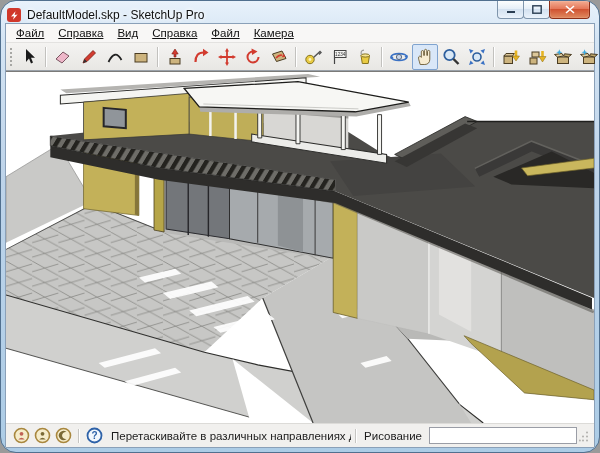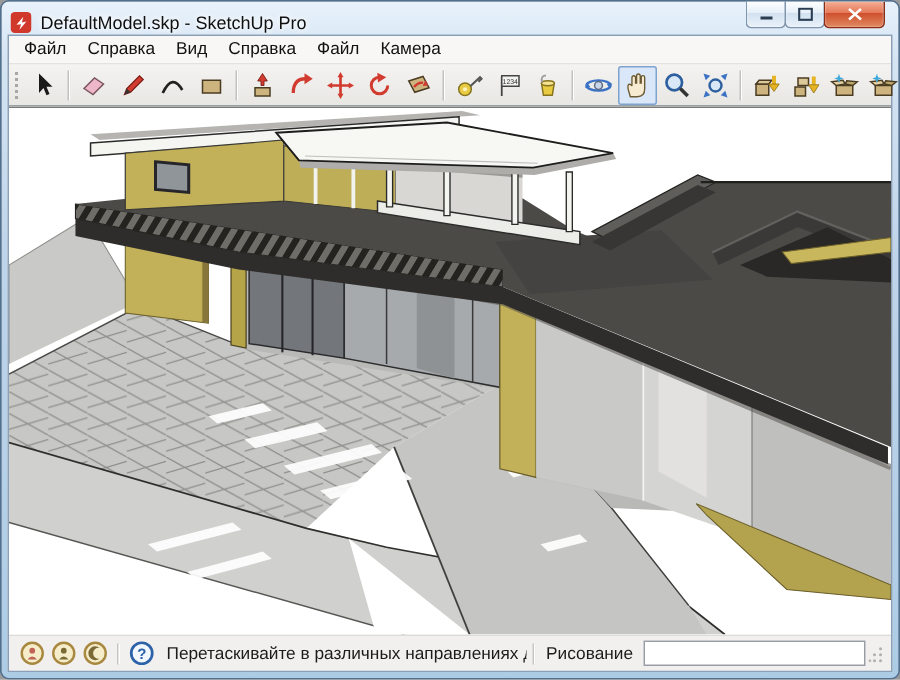--- a/index.html
+++ b/index.html
@@ -1,31 +1,31 @@
 <!DOCTYPE html>
 <html><head>
 <meta charset="utf-8">
 <style>
   html,body{margin:0;padding:0;background:#9a9a9a;font-family:"Liberation Sans",sans-serif;}
   .window{position:relative;width:600px;height:453px;box-sizing:border-box;
     background:linear-gradient(180deg,#e9f2fb 0%,#d5e5f4 8%,#bed4ea 38%,#accce6 100%);
-    border:1px solid #51708f;border-radius:6px;overflow:hidden;}
+    border:1px solid #51708f;border-radius:16px;overflow:hidden;}
   .titlebar{height:22px;display:flex;align-items:center;padding:3px 6px 0;}
   .appicon{width:14px;height:14px;flex:none;}
   .title{font-size:12px;color:#101010;margin-left:6px;text-shadow:0 0 4px #fff,0 0 4px #fff;white-space:nowrap;}
   .winbtns{position:absolute;top:0;right:9px;display:flex;}
   .winbtn{width:27px;height:18px;box-sizing:border-box;border:1px solid #7f95ac;border-top:none;margin-left:-1px;
     display:flex;align-items:center;justify-content:center;border-radius:0 0 4px 4px;
     background:linear-gradient(#fdfefe,#e6eff8 45%,#d2e0ef 46%,#eaf2fb);box-shadow:inset 0 0 1px #fff;}
   .winbtn.close{width:41px;border-color:#8c2e17;
     background:linear-gradient(#f3ad92,#e5785a 45%,#cf4f2e 46%,#e08a60);}
   .client{position:absolute;left:4px;right:4px;top:22px;bottom:4px;background:#f2f1ef;
     border:1px solid #8aa0b8;display:flex;flex-direction:column;box-sizing:border-box;}
   .menubar{height:18px;flex:none;background:#f8f7f6;display:flex;align-items:center;padding:0 3px;border-bottom:1px solid #e3e2e0;}
-  .menu-item{font-size:11.5px;color:#111;padding:19px 7px;white-space:nowrap;}
+  .menu-item{font-size:11.5px;color:#111;padding:19px 7px;white-space:nowrap;text-decoration:underline;}
   .toolbar{height:27px;flex:none;background:linear-gradient(#f4f3f1,#e8e7e4);display:flex;align-items:center;padding:0 2px;border-bottom:1px solid #9aa1a9;}
   .grip{width:3px;height:18px;border-left:2px dotted #a7a7a4;margin:0 4px 0 2px;}
   .tool{width:24px;height:24px;flex:none;display:flex;align-items:center;justify-content:center;border:1px solid transparent;border-radius:2px;}
   .tool svg{width:20px;height:20px;display:block;}
   .tool.active{background:#d9e7f8;border-color:#7fa3cf;}
   .tsep{width:1px;height:20px;background:#c2c1be;border-right:1px solid #fff;margin:0 3px;flex:none;}
   .viewport{flex:1;position:relative;background:#fff;border-top:1px solid #7b7b79;overflow:hidden;}
   .viewport svg{position:absolute;inset:0;width:100%;height:100%;}
   .statusbar{height:23px;flex:none;display:flex;align-items:center;background:#f1f0ee;border-top:1px solid #dcdbd8;padding:0 5px;}
   .sicon{width:17px;height:17px;flex:none;margin:0 2px;}

